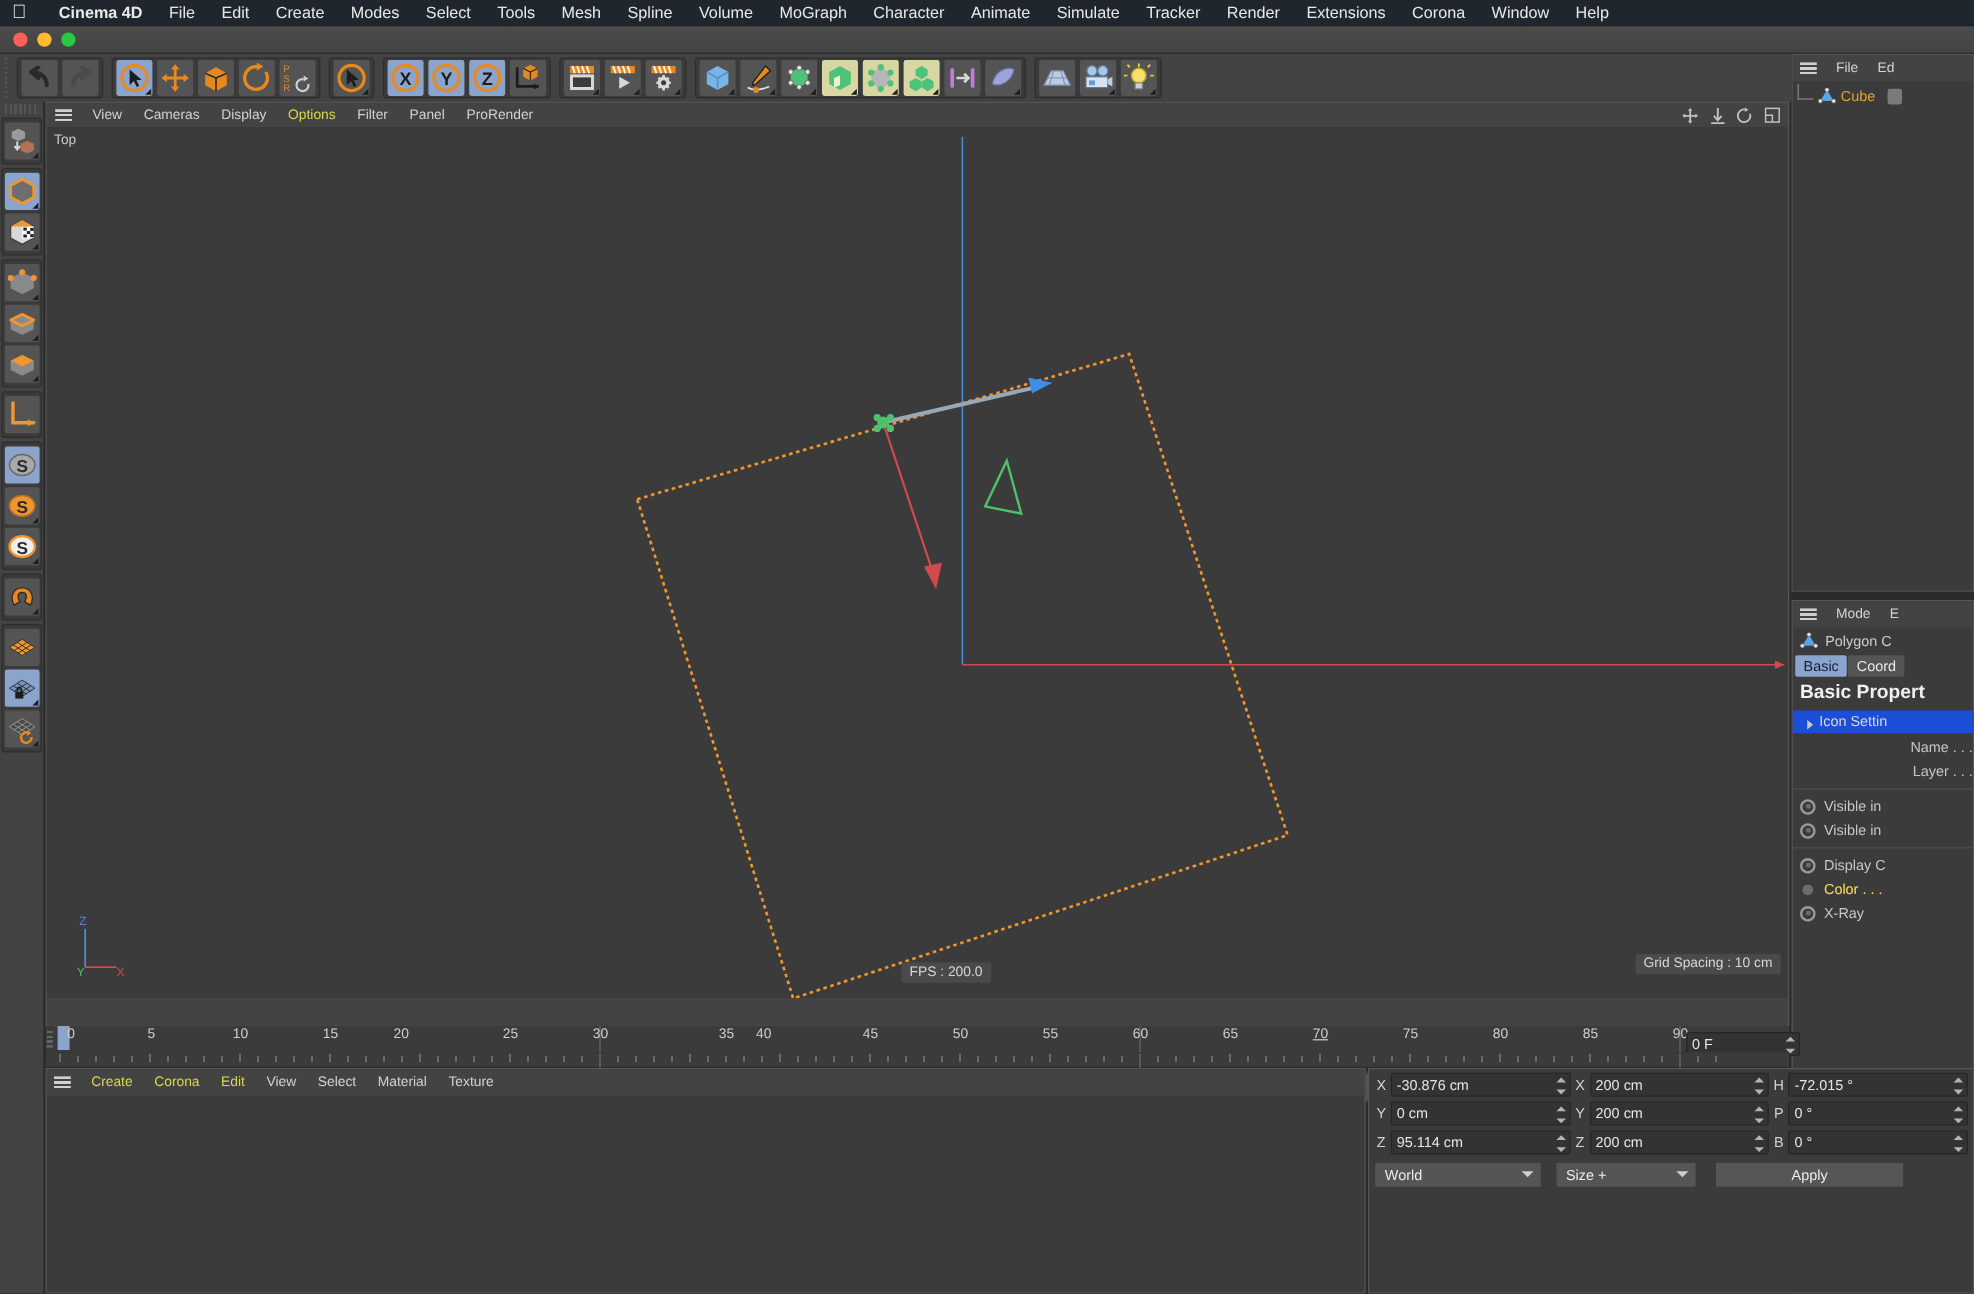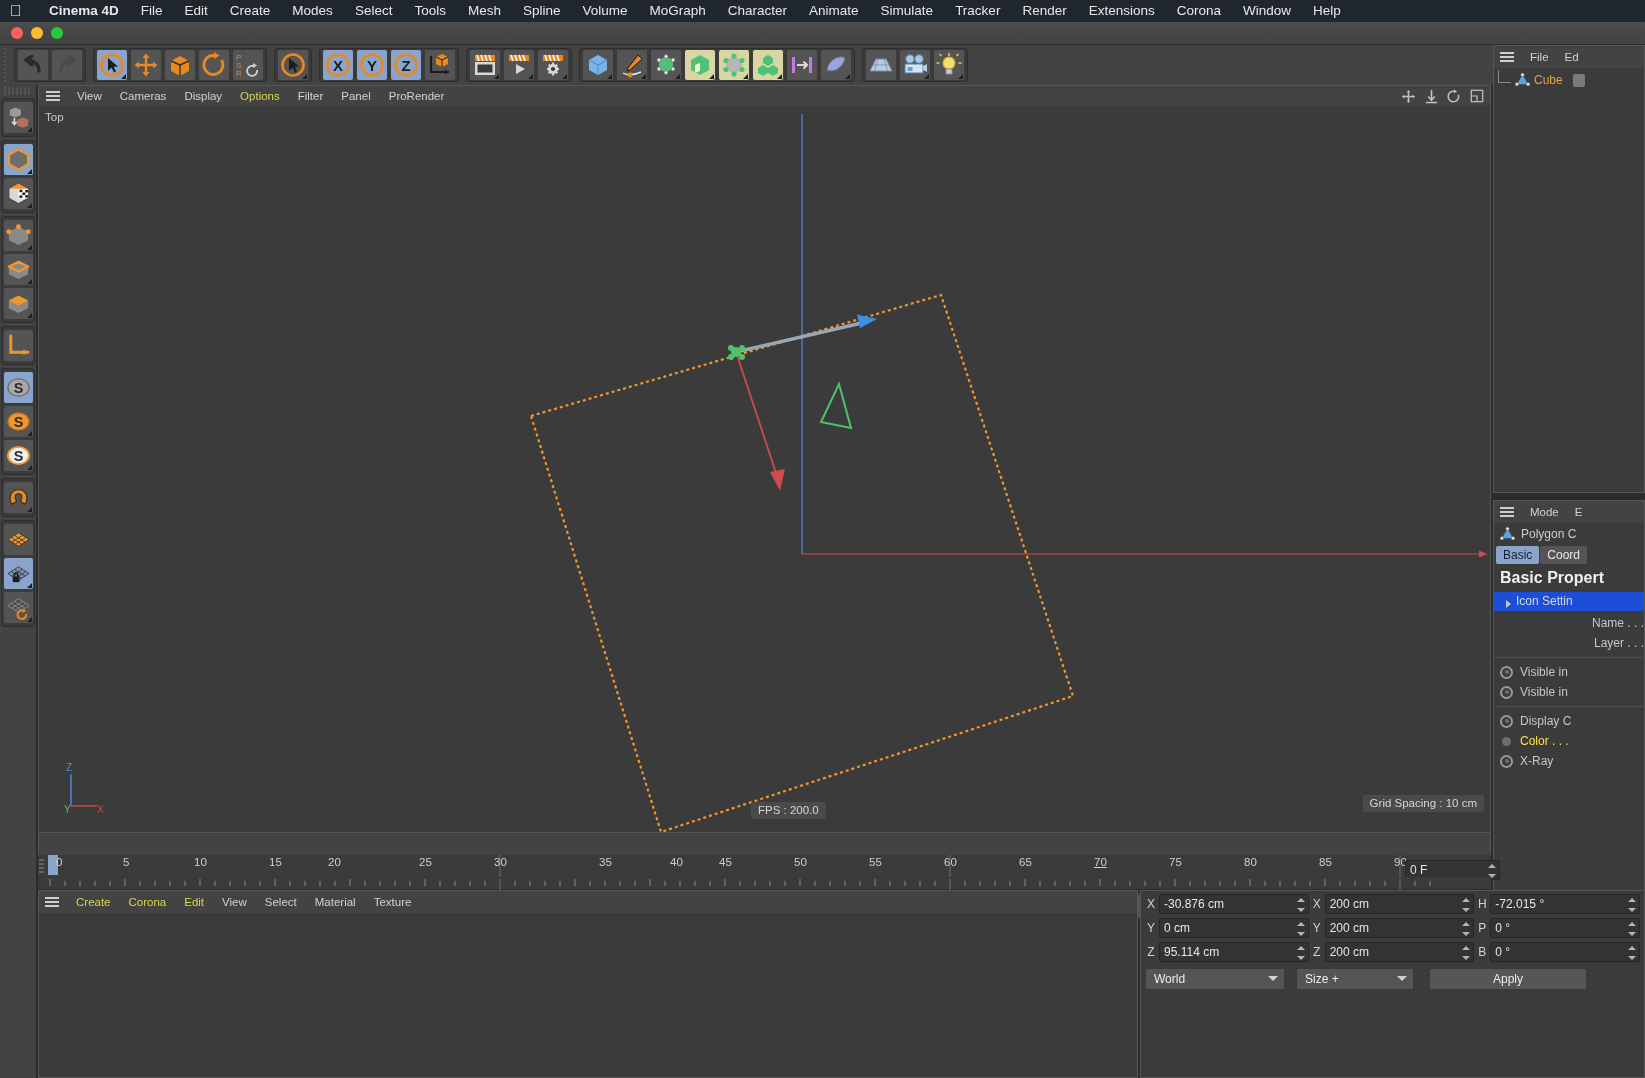--- a/index.html
+++ b/index.html
@@ -785,21 +785,21 @@
       <line x1="1362" y1="0" x2="1362" y2="22" stroke="#6a6a6a" stroke-width="1"></line>
     </svg>
     <span class="tlnum" style="left:18px;">0</span>
     <span class="tlnum" style="left:85px;">5</span>
     <span class="tlnum" style="left:156px;">10</span>
     <span class="tlnum" style="left:231px;">15</span>
     <span class="tlnum" style="left:290px;">20</span>
     <span class="tlnum" style="left:381px;">25</span>
     <span class="tlnum" style="left:456px;">30</span>
     <span class="tlnum" style="left:561px;">35</span>
-    <span class="tlnum" style="left:632px;text-align:center;">40</span>
+    <span class="tlnum" style="left:592px;text-align:center;">40</span>
     <span class="tlnum" style="left:681px;">45</span>
     <span class="tlnum" style="left:756px;">50</span>
     <span class="tlnum" style="left:831px;">55</span>
     <span class="tlnum" style="left:906px;">60</span>
     <span class="tlnum" style="left:981px;">65</span>
     <span class="tlnum" style="left:1056px;text-decoration:underline;">70</span>
     <span class="tlnum" style="left:1131px;">75</span>
     <span class="tlnum" style="left:1206px;">80</span>
     <span class="tlnum" style="left:1281px;">85</span>
     <span class="tlnum" style="left:1356px;">90</span>

